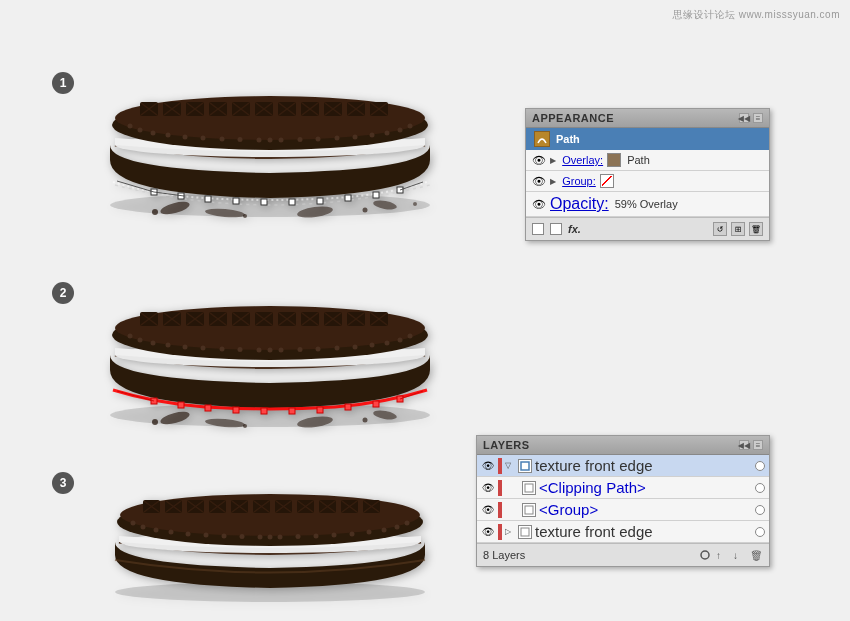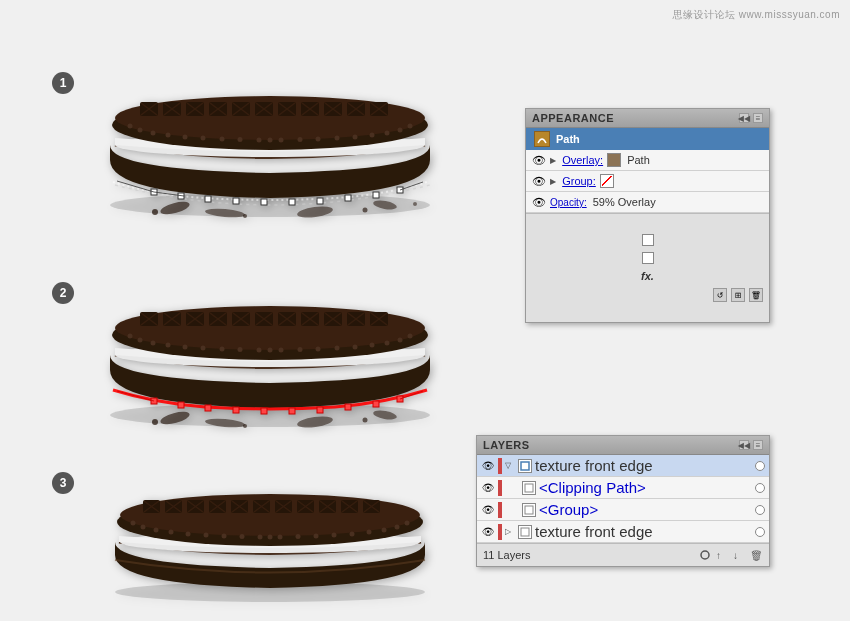--- a/index.html
+++ b/index.html
@@ -156,32 +156,31 @@
       position: absolute;
       top: 1px; left: 1px; right: 1px; bottom: 1px;
       background: linear-gradient(to bottom right, transparent 45%, red 45%, red 55%, transparent 55%);
     }
     .row-text {
       font-size: 11px;
       color: #333;
       margin-left: 2px;
     }
     .row-link {
-      font-size: 10px;
+      font-size: 16px;
       color: #0000cc;
       text-decoration: underline;
     }
     .panel-footer {
       display: flex;
       align-items: center;
-      padding: 20px 6px;
+      padding: 4px 6px;
       background: #e0e0e0;
       border-top: 1px solid #bbb;
       gap: 6px;
-      flex-direction: column;
     }
     .footer-checkbox {
       width: 12px;
       height: 12px;
       border: 1px solid #888;
       background: white;
     }
     .footer-rect {
       width: 12px;
       height: 12px;
@@ -716,21 +715,21 @@
     <div class="layer-icon">
       <svg width="10" height="10" viewBox="0 0 10 10">
           <rect x="1" y="1" width="8" height="8" fill="none" stroke="#888" stroke-width="1"></rect>
         </svg>
     </div>
     <span class="layer-name">texture front edge</span>
     <div class="layer-circle"></div>
   </div>
 
   <div class="layers-footer">
-    <span class="layers-footer-text">11 Layers</span>
+    <span class="layers-footer-text">8 Layers</span>
     <div class="layers-footer-icons">
       <div class="layers-footer-icon">
         <svg width="12" height="12" viewBox="0 0 12 12">
             <circle cx="6" cy="6" r="4" fill="none" stroke="#555" stroke-width="1.5"></circle>
           </svg>
       </div>
       <div class="layers-footer-icon">
         <svg width="12" height="12" viewBox="0 0 12 12">
             <text y="10" font-size="10" fill="#555">↑</text>
           </svg>

